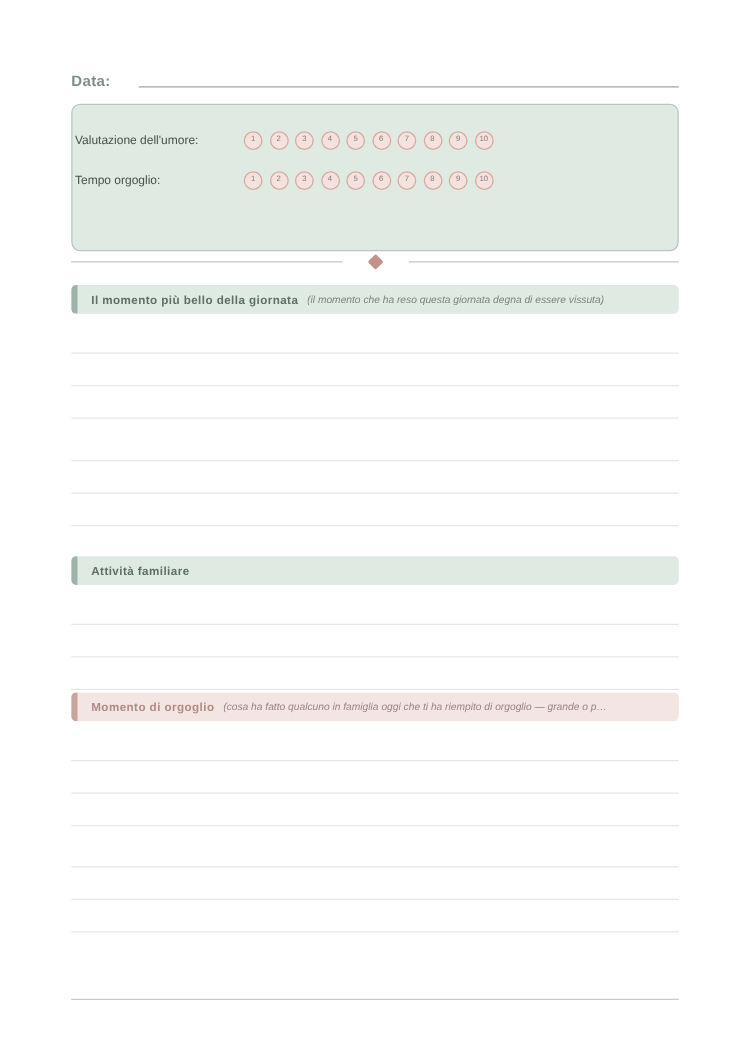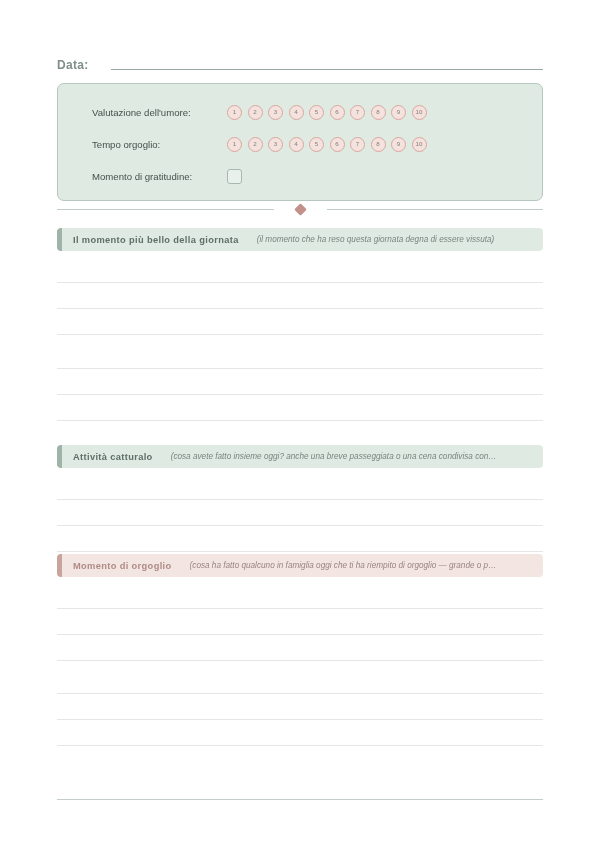--- a/index.html
+++ b/index.html
@@ -48,21 +48,21 @@
   
   .summary-box {
     position: absolute;
     left: 57px;
     top: 83px;
     width: 486px;
     height: 118px;
     background: #dfeae3;
     border: 1px solid #b6c7bf;
     border-radius: 7px;
-    padding: 13px 34px;
+    padding: 13px 2px;
   }
   .summary-row {
     display: flex;
     align-items: center;
     height: 30px;
     margin-bottom: 2px;
   }
   .summary-label {
     width: 135px;
     font-size: 9.6px;
@@ -149,21 +149,21 @@
     font-size: 9.3px;
     font-weight: bold;
     letter-spacing: 0.35px;
   }
   .green .section-title { color: #5e6f68; }
   .pink  .section-title { color: #b08b85; }
 
   .section-hint {
     font-size: 8.2px;
     font-style: italic;
-    margin-left: 18px;
+    margin-left: 7px;
     overflow: hidden;
     text-overflow: ellipsis;
     white-space: nowrap;
   }
   .green .section-hint { color: #77867f; }
   .pink  .section-hint { color: #9a8480; }
 
   .write-lines { margin-top: 6px; }
   .write-line {
     height: 26px;
@@ -224,24 +224,20 @@
           <span class="scale-circle">3</span>
           <span class="scale-circle">4</span>
           <span class="scale-circle">5</span>
           <span class="scale-circle">6</span>
           <span class="scale-circle">7</span>
           <span class="scale-circle">8</span>
           <span class="scale-circle">9</span>
           <span class="scale-circle">10</span>
         </div>
       </div>
-      <div class="summary-row">
-        <span class="summary-label">Momento di gratitudine:</span>
-        <span class="checkbox"></span>
-      </div>
     </div>
 
   <div class="divider">
     <span class="divider-line"></span>
     <span class="divider-gem"></span>
     <span class="divider-line"></span>
   </div>
 
   <div id="sections-host">
       <div class="section" style="top: 228px;">
@@ -257,22 +253,21 @@
       </div>
       <div class="section" style="top: 337px;">
         <div class="write-lines">
           <div class="write-line"></div>
           <div class="write-line"></div>
           <div class="write-line"></div>
         </div>
       </div>
       <div class="section" style="top: 445px;">
         <div class="section-header green">
-          <span class="section-title">Attività catturalo</span>
-          <span class="section-hint">(cosa avete fatto insieme oggi? anche una breve passeggiata o una cena condivisa con…</span>
+          <span class="section-title">Attività familiare</span>
         </div>
         <div class="write-lines">
           <div class="write-line"></div>
           <div class="write-line"></div>
           <div class="write-line"></div>
         </div>
       </div>
       <div class="section" style="top: 554px;">
         <div class="section-header pink">
           <span class="section-title">Momento di orgoglio</span>

